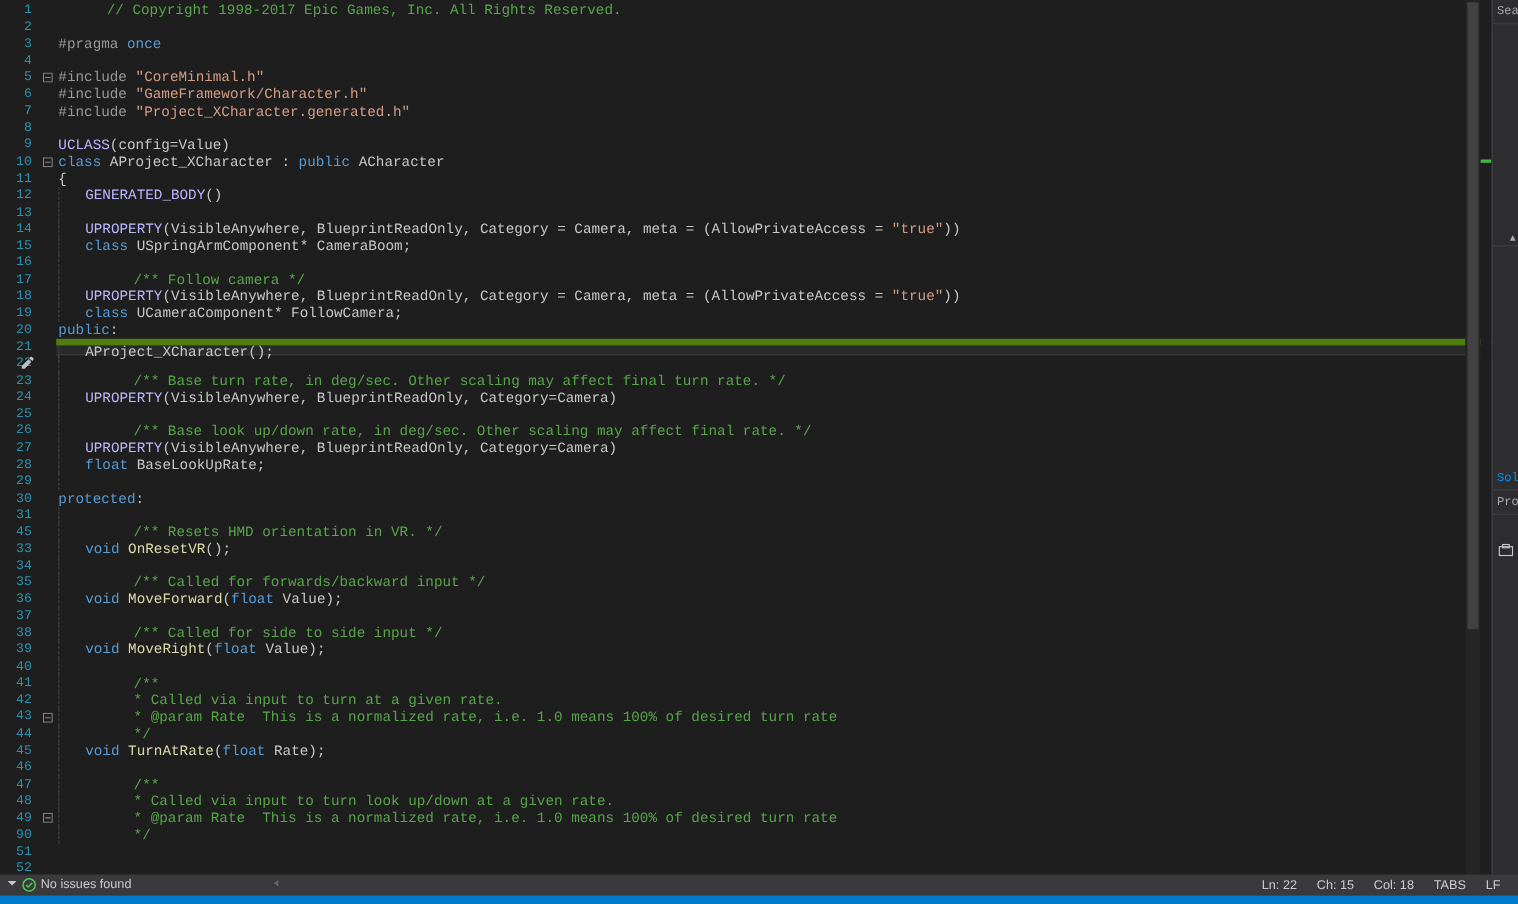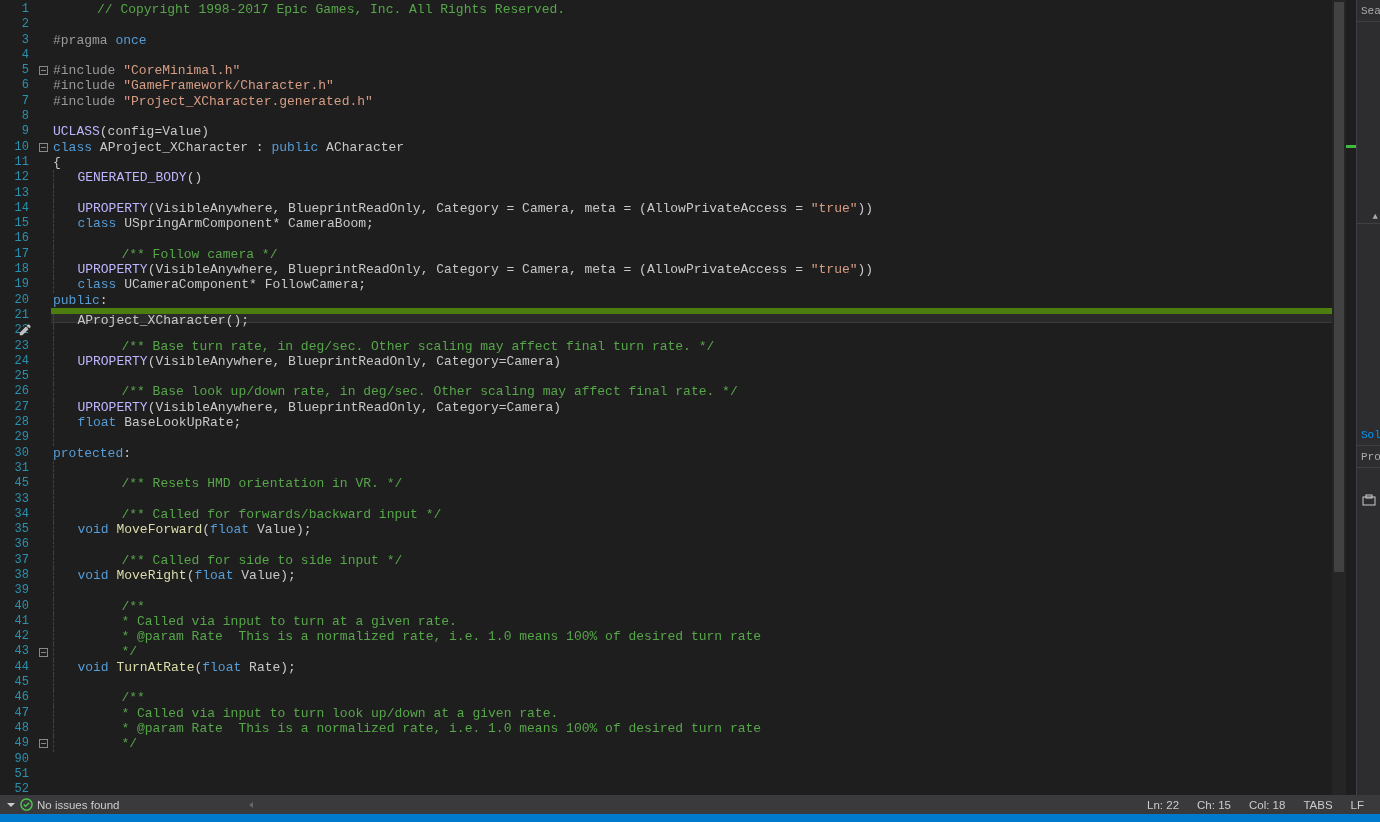--- a/index.html
+++ b/index.html
@@ -125,21 +125,21 @@
   left: 0;
   right: 0;
   height: 19px;
   background: #3a3a3c;
   display: flex;
   align-items: center;
   color: #cccccc;
   font-size: 11.5px;
   font-family: 'Segoe UI', Tahoma, sans-serif;
 }
-.statusbar .sb-left { display: flex; align-items: center; gap: 4px; padding-left: 6px; }
+.statusbar .sb-left { display: flex; gap: 4px; padding-left: 6px; }
 .statusbar .sb-right { margin-left: auto; display: flex; align-items: flex-start; gap: 18px; padding-right: 16px; }
 .statusbar .dd { width: 10px; height: 10px; }
 .statusbar .check { width: 13px; height: 13px; }
 .bottom-blue {
   position: absolute;
   bottom: 0;
   left: 0;
   right: 0;
   height: 8px;
   background: #007acc;
@@ -303,20 +303,21 @@
       <div class="code-line"><span class="guide"></span>   <span class="c-comment">/** Base turn rate, in deg/sec. Other scaling may affect final turn rate. */</span></div>
       <div class="code-line"><span class="guide"></span>   <span class="c-macro">UPROPERTY</span><span class="c-default">(VisibleAnywhere, BlueprintReadOnly, Category=Camera)</span></div>
       <div class="code-line"><span class="guide"></span>   </div>
       <div class="code-line"><span class="guide"></span>   <span class="c-comment">/** Base look up/down rate, in deg/sec. Other scaling may affect final rate. */</span></div>
       <div class="code-line"><span class="guide"></span>   <span class="c-macro">UPROPERTY</span><span class="c-default">(VisibleAnywhere, BlueprintReadOnly, Category=Camera)</span></div>
       <div class="code-line"><span class="guide"></span>   <span class="c-keyword">float</span> <span class="c-default">BaseLookUpRate;</span></div>
       <div class="code-line"><span class="guide"></span>   </div>
       <div class="code-line"><span class="c-keyword">protected</span><span class="c-default">:</span></div>
       <div class="code-line"><span class="guide"></span>   </div>
       <div class="code-line"><span class="guide"></span>   <span class="c-comment">/** Resets HMD orientation in VR. */</span></div>
+      <div class="code-line"><span class="guide"></span>   <span class="c-keyword">void</span> <span class="c-func">OnResetVR</span><span class="c-default">();</span></div>
       <div class="code-line"><span class="guide"></span>   </div>
       <div class="code-line"><span class="guide"></span>   <span class="c-comment">/** Called for forwards/backward input */</span></div>
       <div class="code-line"><span class="guide"></span>   <span class="c-keyword">void</span> <span class="c-func">MoveForward</span><span class="c-default">(</span><span class="c-keyword">float</span> <span class="c-default">Value);</span></div>
       <div class="code-line"><span class="guide"></span>   </div>
       <div class="code-line"><span class="guide"></span>   <span class="c-comment">/** Called for side to side input */</span></div>
       <div class="code-line"><span class="guide"></span>   <span class="c-keyword">void</span> <span class="c-func">MoveRight</span><span class="c-default">(</span><span class="c-keyword">float</span> <span class="c-default">Value);</span></div>
       <div class="code-line"><span class="guide"></span>   </div>
       <div class="code-line"><span class="guide"></span>   <span class="c-comment">/**</span></div>
       <div class="code-line"><span class="guide"></span>   <span class="c-comment">* Called via input to turn at a given rate.</span></div>
       <div class="code-line"><span class="guide"></span>   <span class="c-comment">* @param Rate  This is a normalized rate, i.e. 1.0 means 100% of desired turn rate</span></div>

